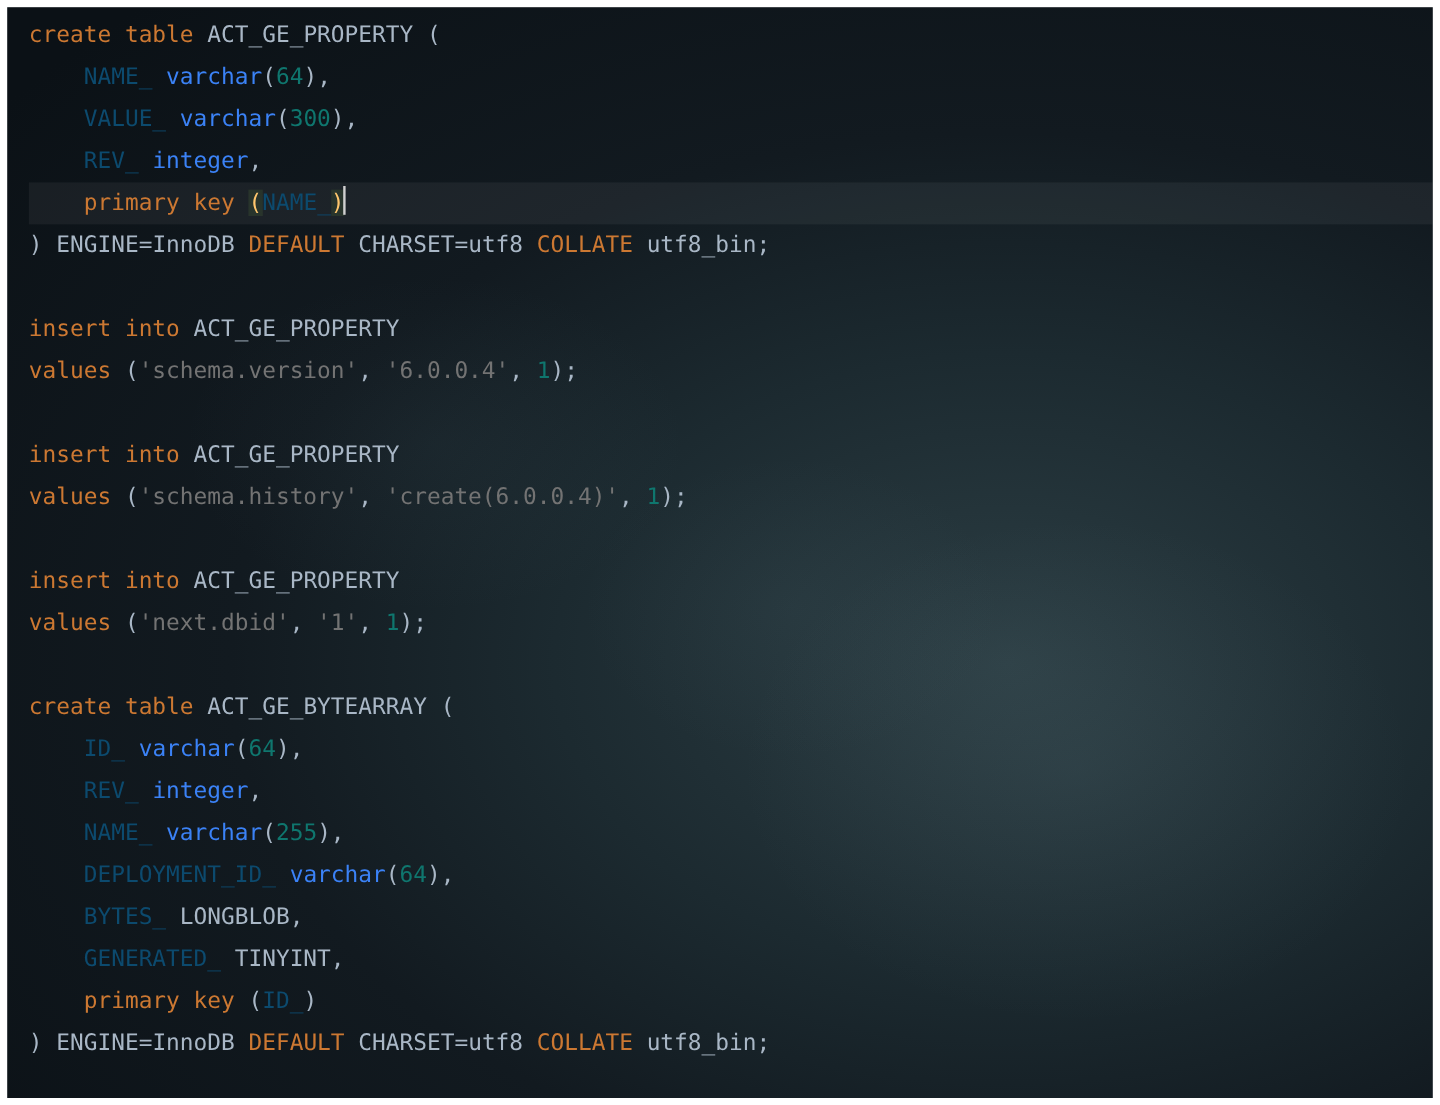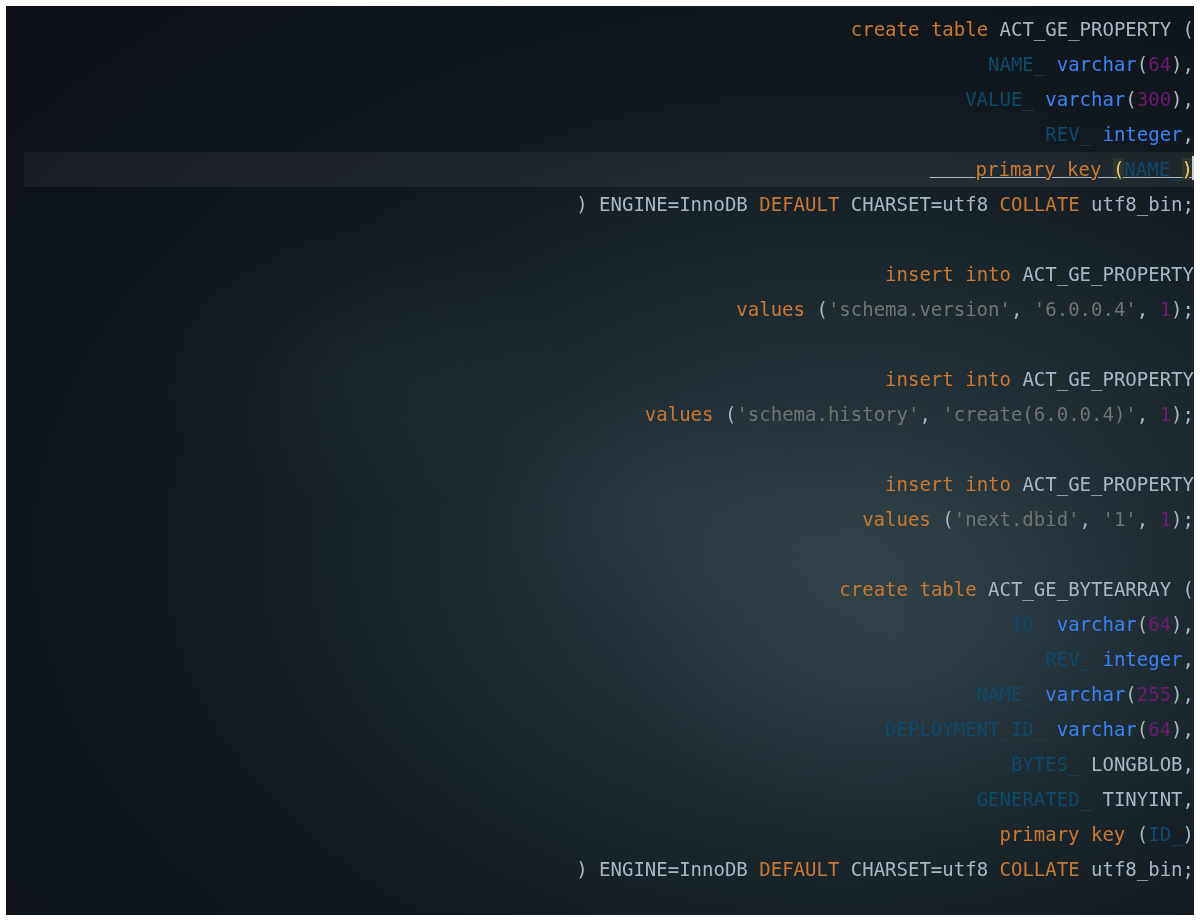--- a/index.html
+++ b/index.html
@@ -31,36 +31,34 @@
     background:
       radial-gradient(ellipse 400px 300px at 75% 70%, rgba(120,150,160,0.10), transparent 70%),
       radial-gradient(ellipse 300px 200px at 30% 40%, rgba(90,120,130,0.08), transparent 70%),
       radial-gradient(ellipse 250px 180px at 55% 55%, rgba(100,130,140,0.07), transparent 70%);
     pointer-events: none;
   }
   .editor {
     position: relative;
     padding: 6px 0 0 18px;
     white-space: pre;
-    text-align: right;
   }
   .line {
     display: block;
     height: 35px;
     position: relative;
   }
   .line.hl {
     background: rgba(255,255,255,0.055);
-    text-decoration: underline;
   }
   .kw   { color: #cc7832; }       
   .id   { color: #a9b7c6; }       
   .col  { color: #0c4a6e; }       
   .type { color: #3b82f6; }       
-  .num  { color: #701a75; }       
+  .num  { color: #0f766e; }       
   .str  { color: #737373; }       
   .pn   { color: #a9b7c6; }       
   .hp   { color: #ffc66d; background: rgba(60,80,50,0.4); } 
 
   .cursor {
     display: inline-block;
     width: 2px;
     height: 24px;
     background: #d0d0d0;
     vertical-align: -4px;

